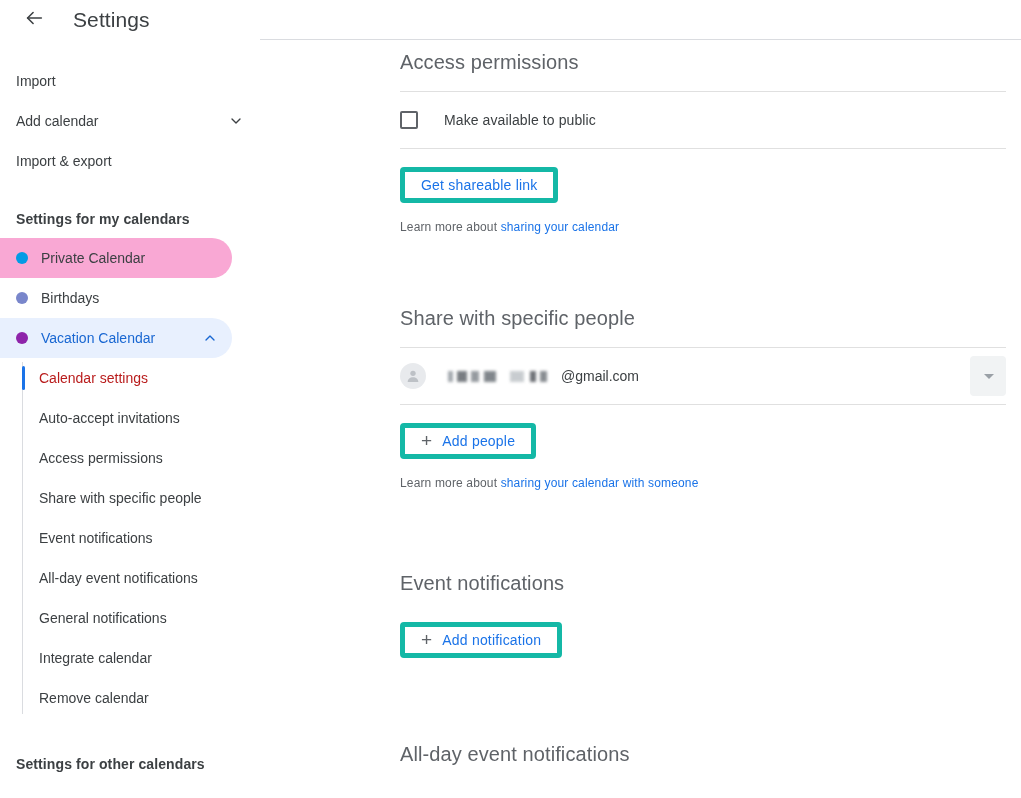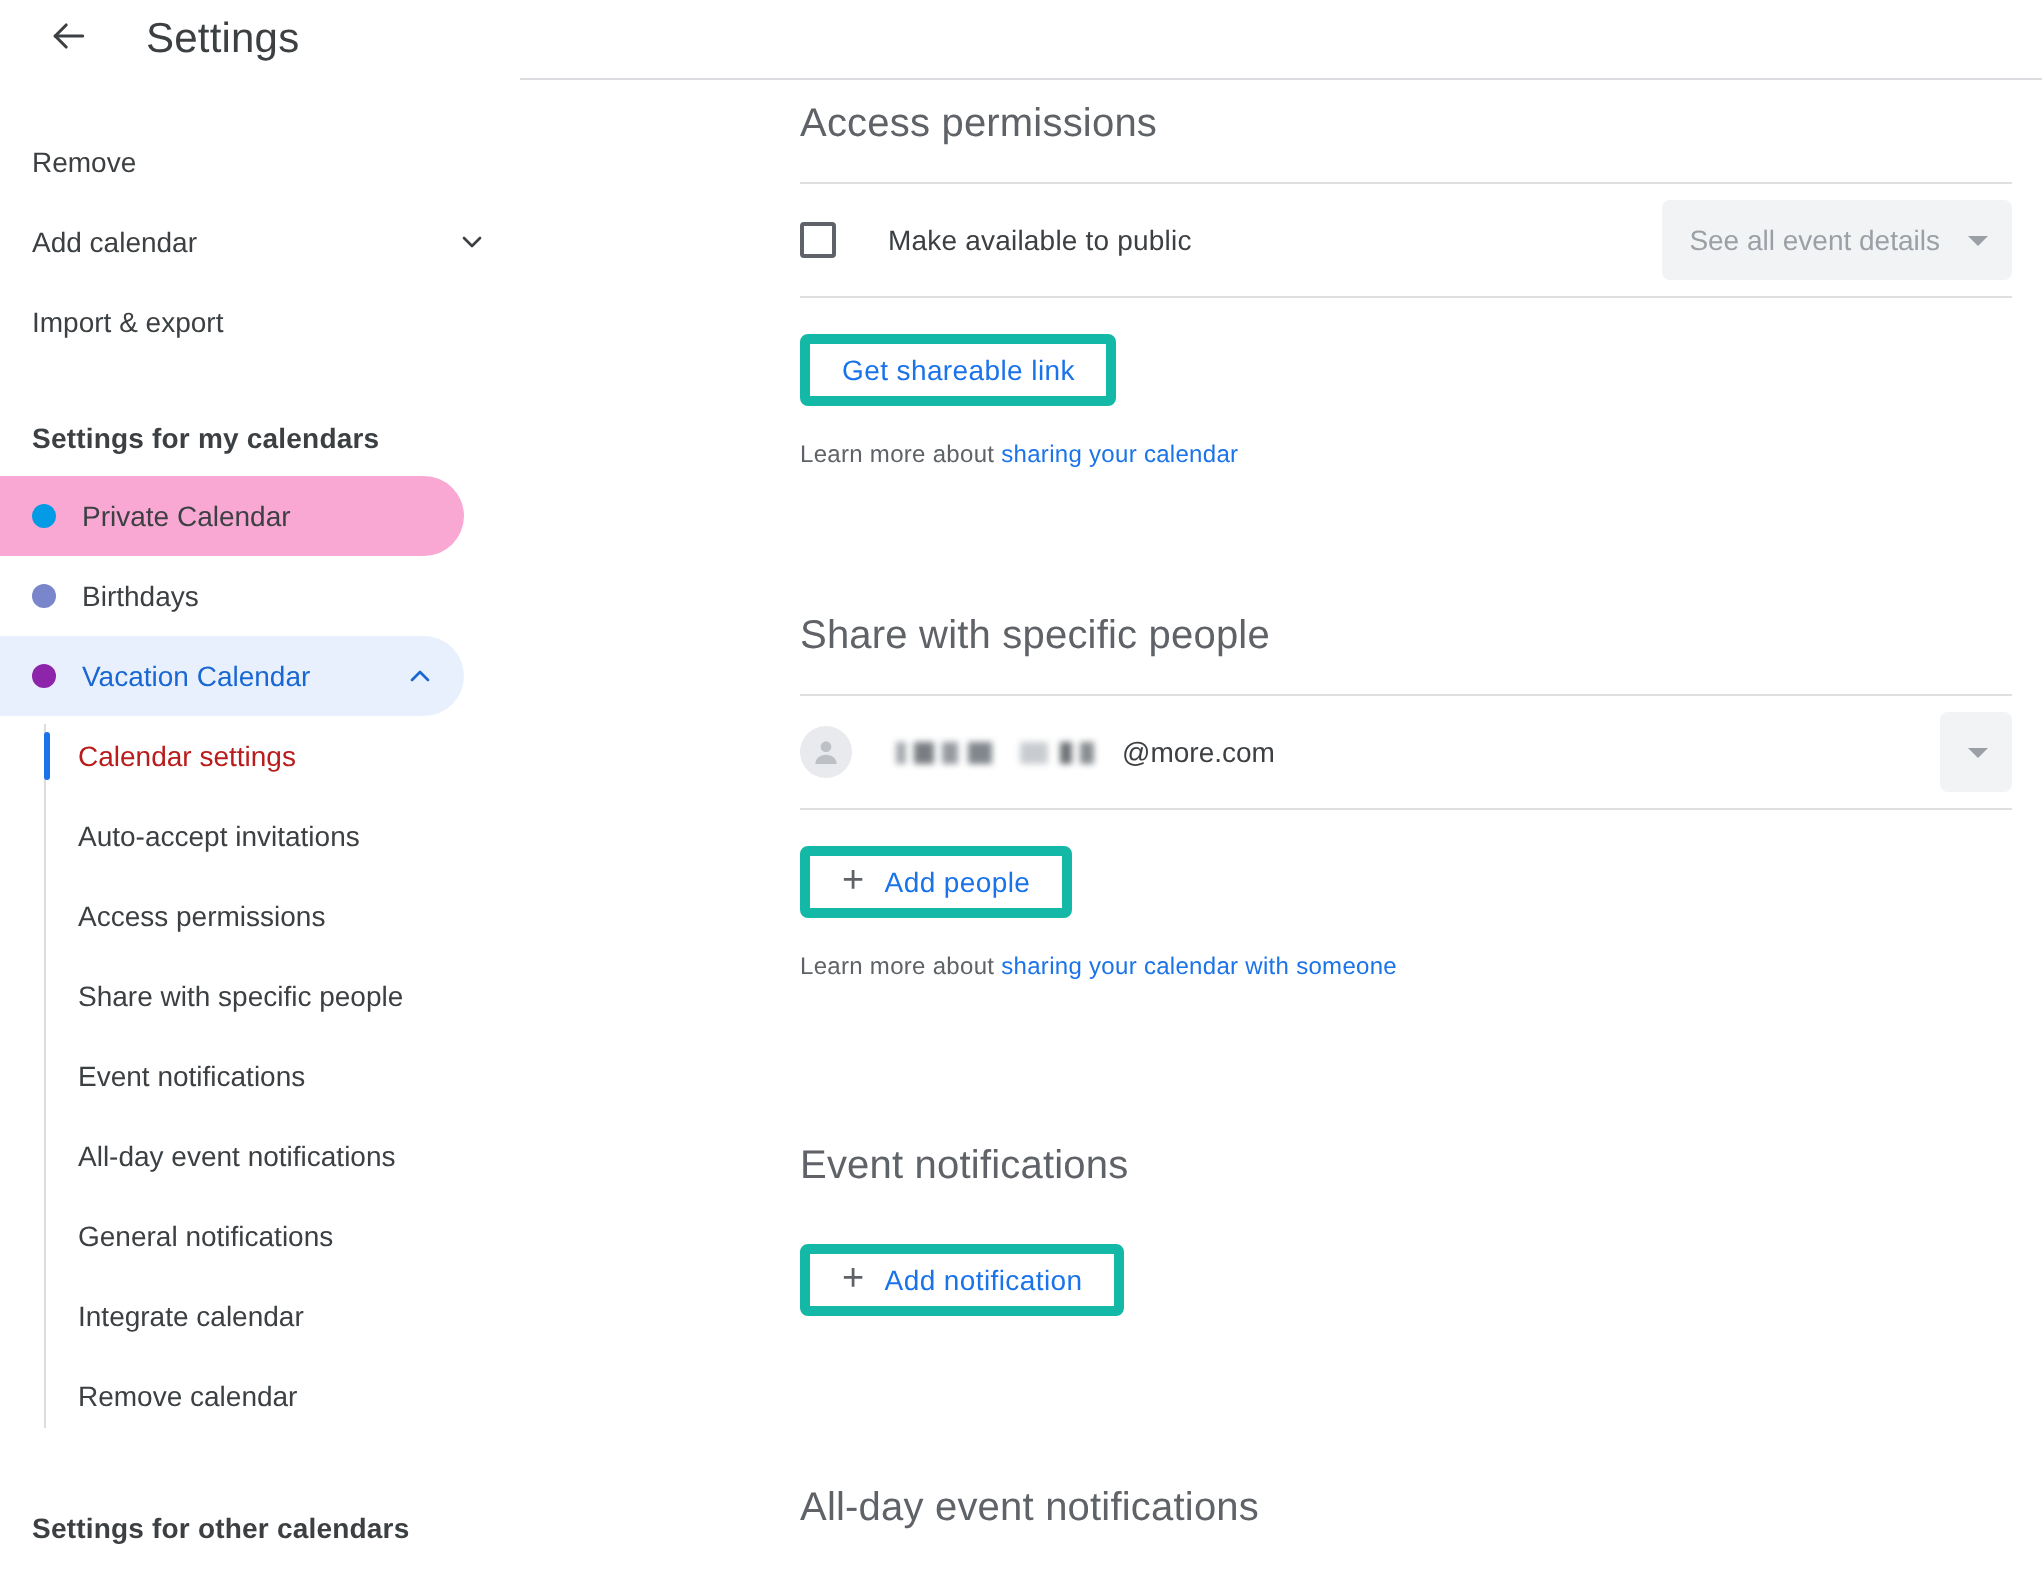--- a/index.html
+++ b/index.html
@@ -299,21 +299,21 @@
   </div>
   <div class="header-title">Settings</div>
   <div class="header-rule"></div>
 </div>
 
 <div class="body-wrap">
 
   <nav class="sidebar">
 
     <div class="nav-top-item">
-      <span>Remove</span>
+      <span>Import</span>
     </div>
 
     <div class="nav-top-item">
       <span>Add calendar</span>
       <span class="chev">
         <svg width="16" height="16" viewBox="0 0 24 24" fill="none" stroke="#3c4043" stroke-width="2" stroke-linecap="round" stroke-linejoin="round">
           <polyline points="6,9 12,15 18,9"></polyline>
         </svg>
       </span>
     </div>
@@ -384,24 +384,20 @@
 
       <section>
         <h2 class="sec-title">Access permissions</h2>
         <div class="rule"></div>
 
         <div class="row between">
           <label class="cb-wrap">
             <span class="checkbox"></span>
             <span class="cb-label">Make available to public</span>
           </label>
-          <div class="dropdown">
-            <span>See all event details</span>
-            <span class="caret"></span>
-          </div>
         </div>
 
         <div class="rule"></div>
 
         <div class="btn-block">
           <button class="outline-btn">Get shareable link</button>
         </div>
 
         <p class="learn">
           <span>Learn more about </span><a>sharing your calendar</a>
@@ -417,21 +413,21 @@
         <div class="person-row">
           <div class="person-left">
             <span class="avatar">
               <svg width="16" height="16" viewBox="0 0 24 24" fill="#bdc1c6">
                 <circle cx="12" cy="8" r="4"></circle>
                 <path d="M4 21c0-4.4 3.6-7 8-7s8 2.6 8 7z"></path>
               </svg>
             </span>
             <span class="email">
               <span class="redacted"></span>
-                <span>@more.com</span>
+                <span>@gmail.com</span>
             </span>
           </div>
           <div class="dropdown">
             <span class="caret"></span>
           </div>
         </div>
 
         <div class="rule"></div>
 
         <div class="btn-block">

